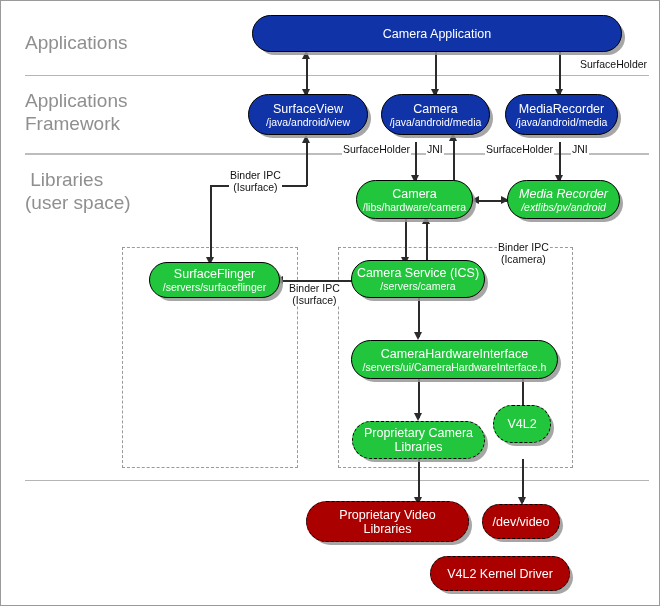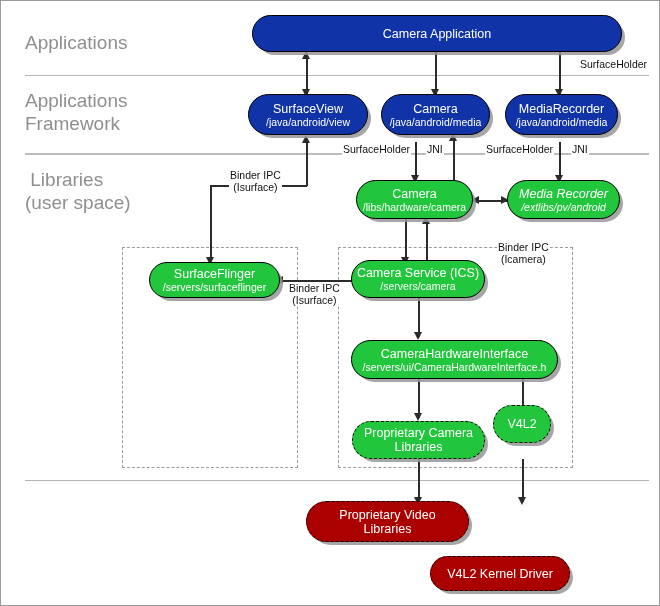--- a/index.html
+++ b/index.html
@@ -184,17 +184,20 @@
     <span class="t1">Libraries</span>
   </div>
   <div class="node green dashed" style="left:492px;top:404px;width:58px;height:38px;">
     <span class="t1">V4L2</span>
   </div>
 
   <div class="node red dashed" style="left:305px;top:500px;width:163px;height:41px;">
     <span class="t1">Proprietary Video</span>
     <span class="t1">Libraries</span>
   </div>
+  <div class="node red dashed" style="left:481px;top:503px;width:78px;height:35px;">
+    <span class="t1">/dev/video</span>
+  </div>
   <div class="node red dashed" style="left:429px;top:555px;width:140px;height:35px;">
     <span class="t1">V4L2 Kernel Driver</span>
   </div>
 
 </div>
 
 </body></html>

